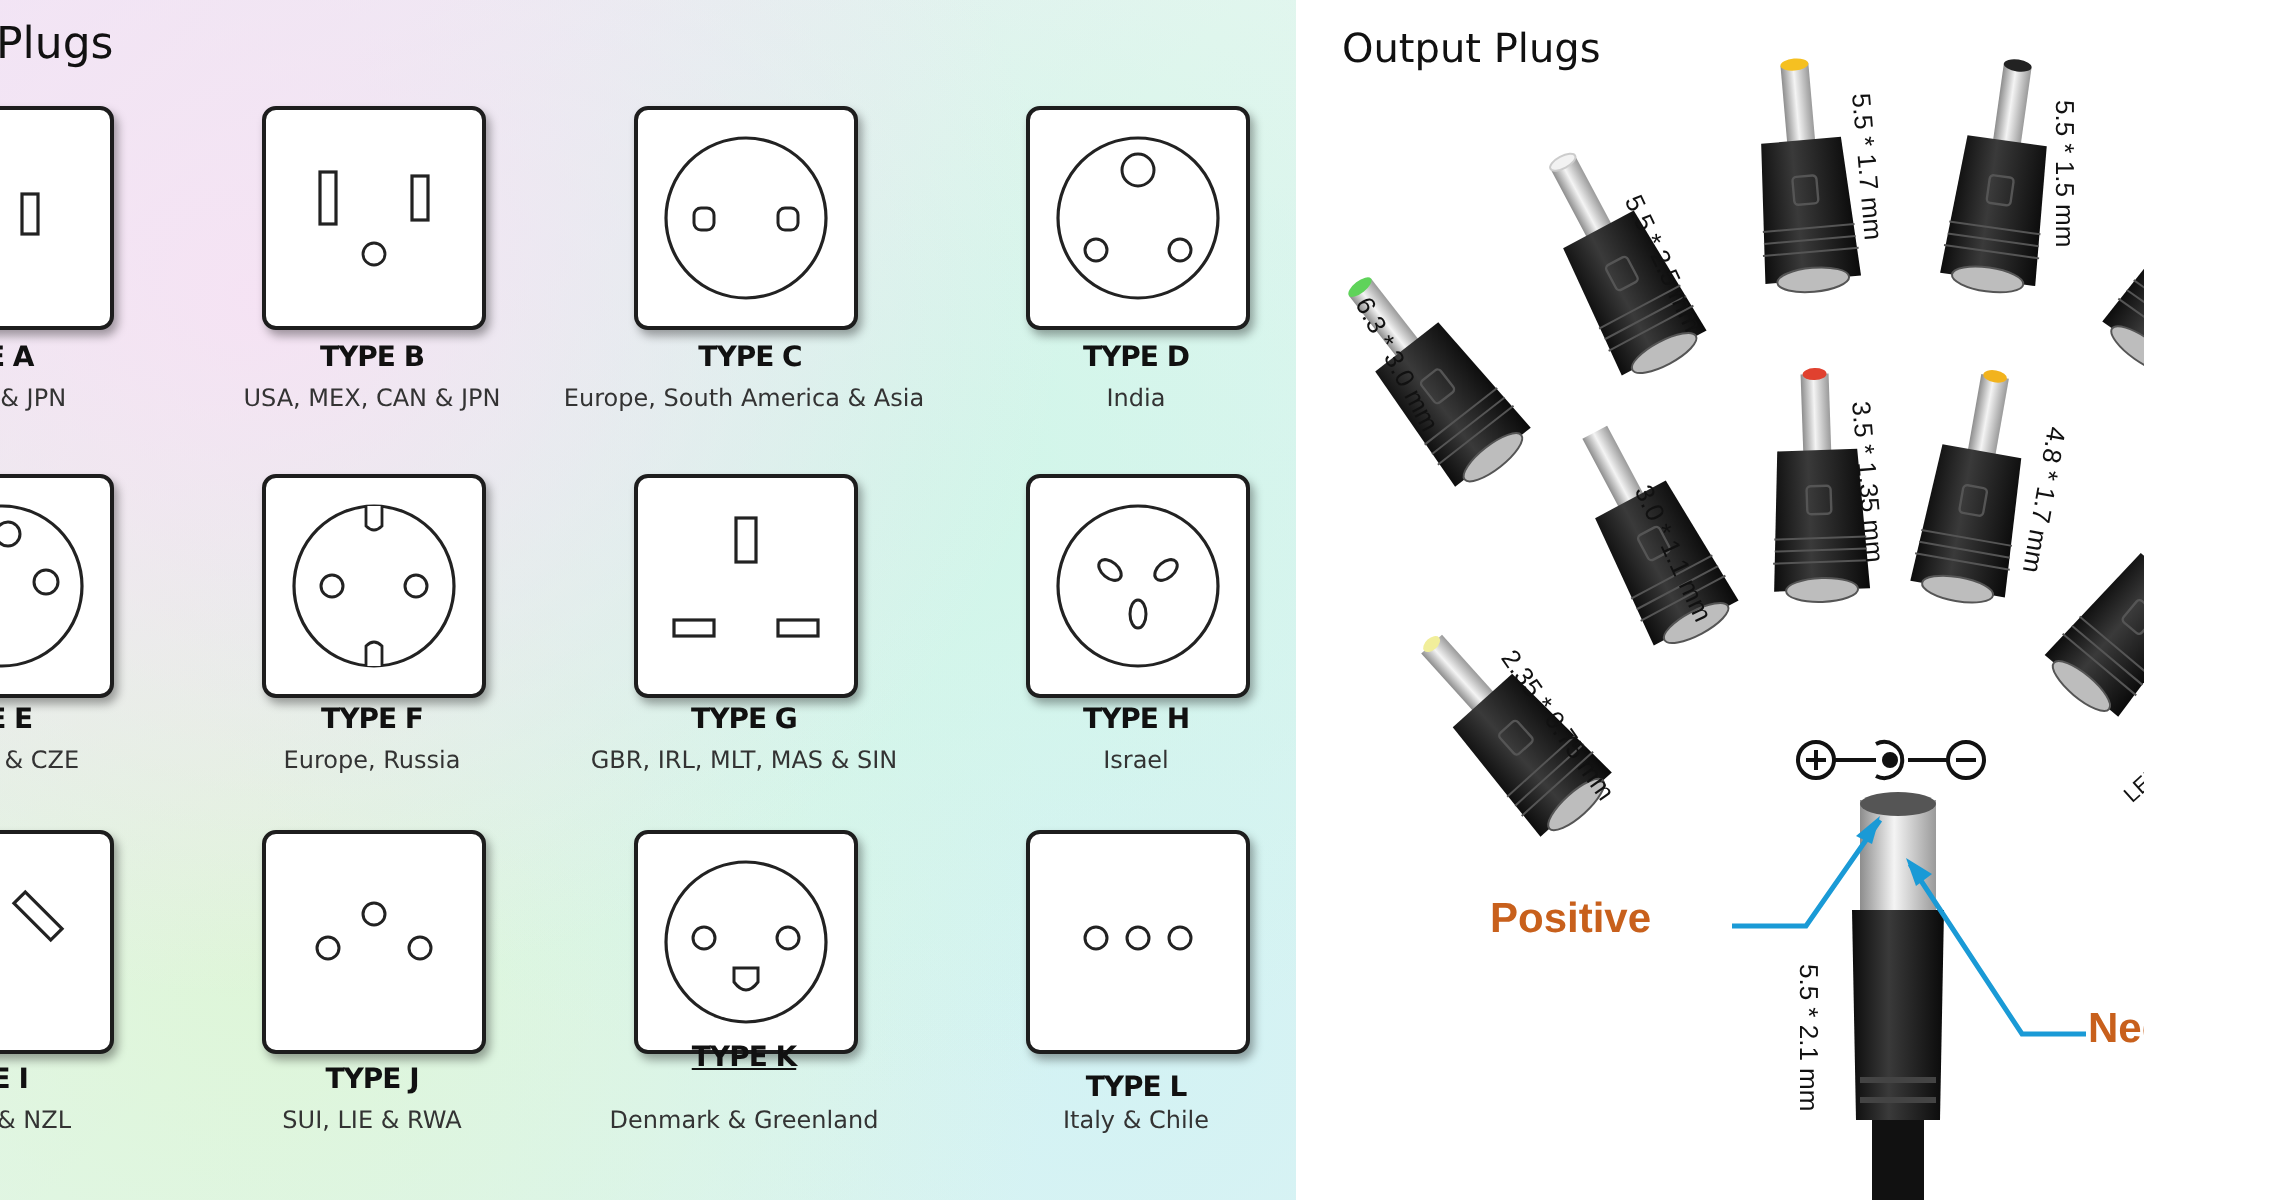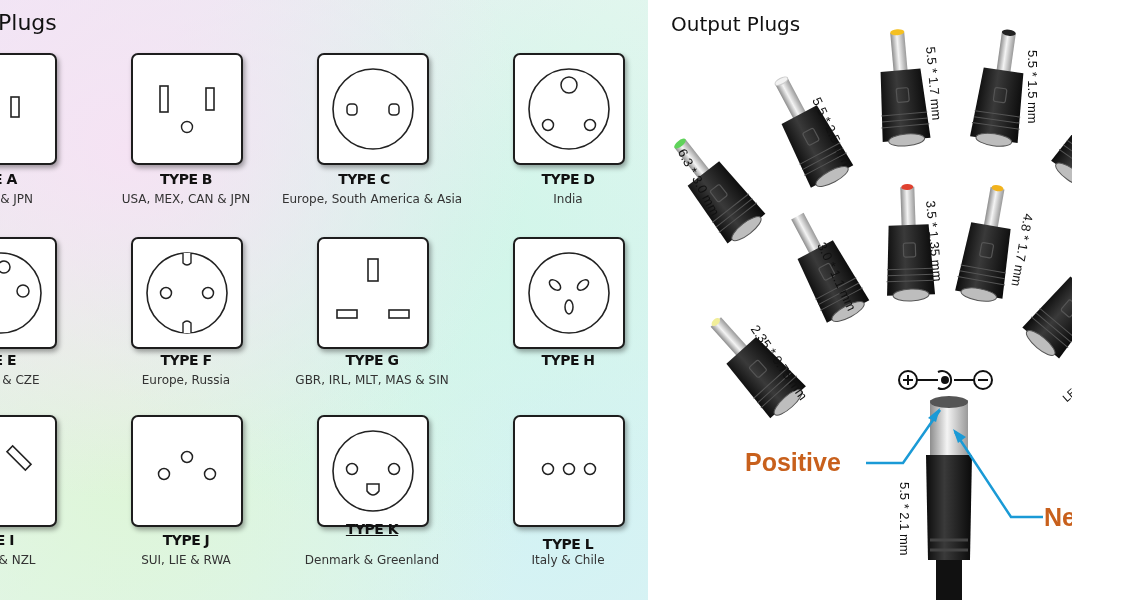--- a/index.html
+++ b/index.html
@@ -14,21 +14,21 @@
   }
   #left .title { position:absolute; left:-2px; top:10px; font-family:"DejaVu Sans", sans-serif; font-size:22px; color:#111; letter-spacing:0px; }
   .box { position:absolute; width:108px; height:108px; background:#fff; border:2px solid #1d1d1d; border-radius:7px;
          box-shadow:2px 3px 5px rgba(0,0,0,0.35); }
   .box svg { position:absolute; left:0; top:0; width:108px; height:108px; }
   .type { position:absolute; width:220px; text-align:center; font-family:"DejaVu Sans", sans-serif; font-weight:bold; font-size:14px; color:#111; letter-spacing:-0.5px; }
   .countries { position:absolute; width:220px; text-align:center; font-family:"DejaVu Sans", sans-serif; font-size:12px; color:#333; line-height:15px; }
   #right { position:absolute; left:648px; top:0; width:424px; height:600px; background:#fff; overflow:hidden; }
   #right .title { position:absolute; left:23px; top:12px; font-family:"DejaVu Sans", sans-serif; font-size:20px; color:#111; }
   .lbl { position:absolute; font-family:"Liberation Sans", sans-serif; font-size:13px; color:#111; white-space:nowrap; transform-origin:0 0; }
-  .big { position:absolute; font-family:"Liberation Sans", sans-serif; font-weight:bold; font-size:25px; color:#c8601c; }
+  .big { position:absolute; font-family:"Liberation Sans", sans-serif; font-weight:bold; font-size:21px; color:#c8601c; }
 </style>
 </head>
 <body>
 
 <div id="left">
   <div class="title">Plugs</div>
 
   <div class="box" style="left:-55px; top:53px;">
     <svg viewBox="0 0 108 108">
         <rect x="64" y="42" width="8" height="20" fill="none" stroke="#222" stroke-width="1.6"></rect>
@@ -47,21 +47,21 @@
   <div class="type" style="left:76px; top:171px;text-align:center;">TYPE B</div>
   <div class="countries" style="left:76px; top:192px;">USA, MEX, CAN &amp; JPN</div>
 
   <div class="box" style="left:317px; top:53px;">
     <svg viewBox="0 0 108 108">
       <circle cx="54" cy="54" r="40" fill="none" stroke="#222" stroke-width="1.6"></circle>
       <rect x="28" y="49" width="10" height="11" rx="3.5" fill="none" stroke="#222" stroke-width="1.5"></rect>
       <rect x="70" y="49" width="10" height="11" rx="3.5" fill="none" stroke="#222" stroke-width="1.5"></rect>
     </svg>
   </div>
-  <div class="type" style="left:254px; top:171px;">TYPE C</div>
+  <div class="type" style="left:265px; top:171px;">TYPE C</div>
   <div class="countries" style="left:262px; top:192px; width:220px;">Europe, South America &amp; Asia</div>
 
   <div class="box" style="left:513px; top:53px;">
     <svg viewBox="0 0 108 108">
       <circle cx="54" cy="54" r="40" fill="none" stroke="#222" stroke-width="1.6"></circle>
       <circle cx="54" cy="30" r="8" fill="none" stroke="#222" stroke-width="1.5"></circle>
       <circle cx="33" cy="70" r="5.5" fill="none" stroke="#222" stroke-width="1.5"></circle>
       <circle cx="75" cy="70" r="5.5" fill="none" stroke="#222" stroke-width="1.5"></circle>
     </svg>
   </div>
@@ -102,20 +102,21 @@
 
   <div class="box" style="left:513px; top:237px;">
     <svg viewBox="0 0 108 108">
       <circle cx="54" cy="54" r="40" fill="none" stroke="#222" stroke-width="1.6"></circle>
       <ellipse cx="40" cy="46" rx="4" ry="6.5" transform="rotate(-50 40 46)" fill="none" stroke="#222" stroke-width="1.5"></ellipse>
       <ellipse cx="68" cy="46" rx="4" ry="6.5" transform="rotate(50 68 46)" fill="none" stroke="#222" stroke-width="1.5"></ellipse>
       <ellipse cx="54" cy="68" rx="4" ry="7" fill="none" stroke="#222" stroke-width="1.5"></ellipse>
     </svg>
   </div>
   <div class="type" style="left:458px; top:352px;">TYPE H</div>
+  <div class="countries" style="left:458px; top:373px;">Israel</div>
 
   <div class="box" style="left:-55px; top:415px;">
     <svg viewBox="0 0 108 108">
       <rect x="68" y="28" width="8" height="26" transform="rotate(-45 72 41)" fill="none" stroke="#222" stroke-width="1.6"></rect>
       <rect x="44" y="66" width="8" height="26" fill="none" stroke="#222" stroke-width="1.6"></rect>
     </svg>
   </div>
   <div class="type" style="left:-110px; top:532px;">PE I</div>
   <div class="countries" style="left:-110px; top:553px;">CHN, &amp; NZL</div>
 

